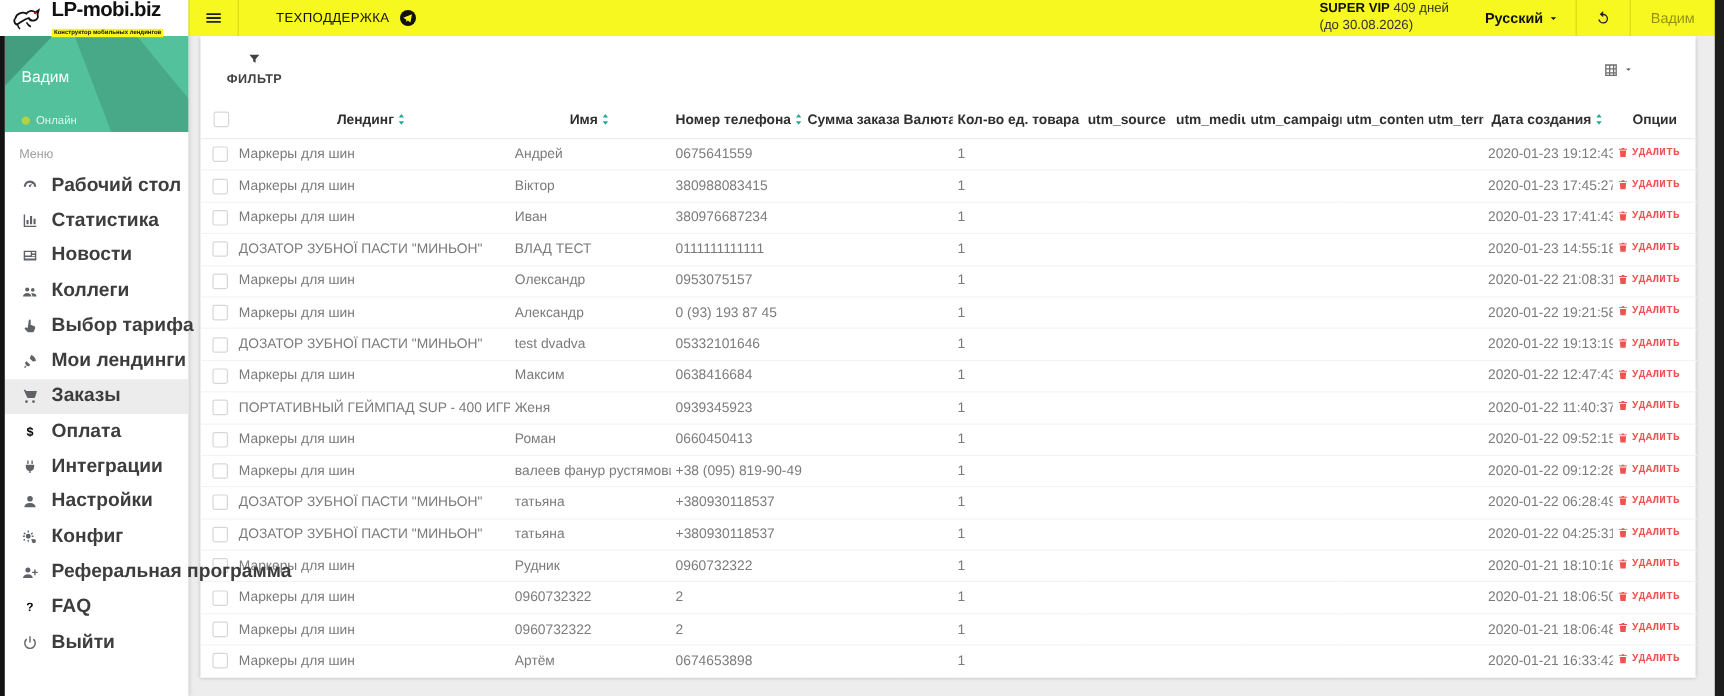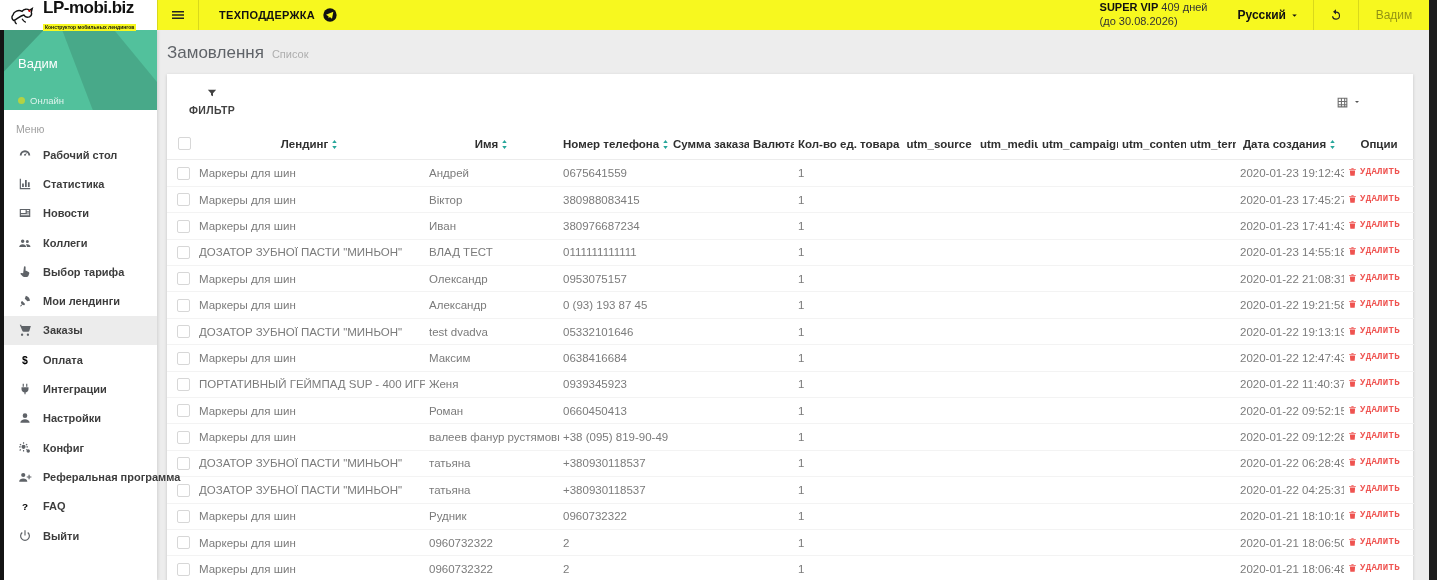--- a/index.html
+++ b/index.html
@@ -11,21 +11,21 @@
     background:#f7f81f;display:flex;align-items:stretch;z-index:30;}
   .logo-box{width:157px;background:#fff;display:flex;align-items:center;
     padding:2px 6px 2px 8px;gap:5px;}
   .logo-text{line-height:1;}
   .logo-title{font-size:17px;font-weight:700;color:#111;letter-spacing:-0.5px;}
   .logo-sub{font-size:5px;font-weight:700;color:#111;background:#f7f81f;
     padding:1px 2px;display:inline-block;margin-top:1px;white-space:nowrap;}
   .burger-box{width:42px;display:flex;align-items:center;justify-content:center;
     border-left:1px solid rgba(0,0,0,.12);border-right:1px solid rgba(0,0,0,.12);cursor:pointer;}
   .support{display:flex;align-items:center;gap:7px;padding:0 20px;cursor:pointer;}
-  .support-label{font-size:11px;font-weight:700;color:#111;letter-spacing:.3px;}
+  .support-label{font-size:11px;font-weight:400;color:#111;letter-spacing:.3px;margin-left:11px;}
   .top-right{margin-left:auto;display:flex;align-items:center;}
   .plan{font-size:11px;color:#111;line-height:1.25;text-align:left;padding-right:16px;}
   .plan b{font-weight:700;}
   .plan .muted{color:#333;}
   .lang{display:flex;align-items:center;gap:4px;padding:0 14px;cursor:pointer;
     font-size:12px;font-weight:700;color:#111;}
   .refresh-box{width:46px;align-self:stretch;display:flex;align-items:center;justify-content:center;
     border-left:1px solid rgba(0,0,0,.12);border-right:1px solid rgba(0,0,0,.12);cursor:pointer;}
   .user-box{width:78px;align-self:stretch;display:flex;align-items:center;justify-content:center;
     font-size:12px;color:rgba(0,0,0,.42);cursor:pointer;padding-right:8px;}
@@ -44,21 +44,21 @@
     clip-path:polygon(0 0,26% 0,0 52%);}
   .user-panel .inner{position:relative;z-index:2;padding:26px 0 0 14px;}
   .user-name{color:#fff;font-size:13px;font-weight:500;}
   .user-status{display:flex;align-items:center;gap:5px;margin-top:24px;}
   .status-dot{width:7px;height:7px;border-radius:50%;background:#b3d244;}
   .status-text{font-size:9.5px;color:rgba(255,255,255,.8);}
   .menu-label{font-size:10.5px;color:#9e9e9e;padding:13px 0 5px 12px;}
   .menu-item{height:29.3px;display:flex;align-items:center;gap:11px;padding-left:14px;cursor:pointer;}
   .menu-item.active{background:#ececec;}
   .menu-item .mi{width:14px;height:14px;fill:#5f6368;flex:0 0 14px;}
-  .mi-label{font-size:11px;font-weight:700;color:#3d3d3d;white-space:nowrap;}
+  .mi-label{font-size:16px;font-weight:700;color:#3d3d3d;white-space:nowrap;}
 
   
   .main{position:absolute;top:30px;left:157px;width:1272px;height:550px;background:#ededed;overflow:hidden;}
   .page-head{padding:13px 16px 11px 10px;display:flex;align-items:baseline;gap:8px;}
   .page-title{font-size:17px;color:#5f6368;}
   .page-subtitle{font-size:11px;color:#aeaeae;}
   .card{margin:0 16px 0 10px;background:#fff;box-shadow:0 1px 3px rgba(0,0,0,.18);
     min-height:520px;}
   .filter-row{display:flex;align-items:center;padding:14px 14px 12px 22px;}
   .filter-btn{display:flex;align-items:center;gap:6px;cursor:pointer;flex-direction:column;}
@@ -313,24 +313,20 @@
   <div class="menu-item">
     <svg class="mi">
           <use href="#i-power"></use>
         </svg>
     <span class="mi-label">Выйти</span>
   </div>
 </div>
 </div>
 
 <div class="main">
-  <div class="page-head">
-    <span class="page-title">Замовлення</span>
-    <span class="page-subtitle">Список</span>
-  </div>
   <div class="card">
     <div class="filter-row">
       <div class="filter-btn">
         <svg>
             <use href="#i-filter"></use>
           </svg>
         <span class="filter-label">ФИЛЬТР</span>
       </div>
       <div class="grid-btn">
         <svg class="g">

